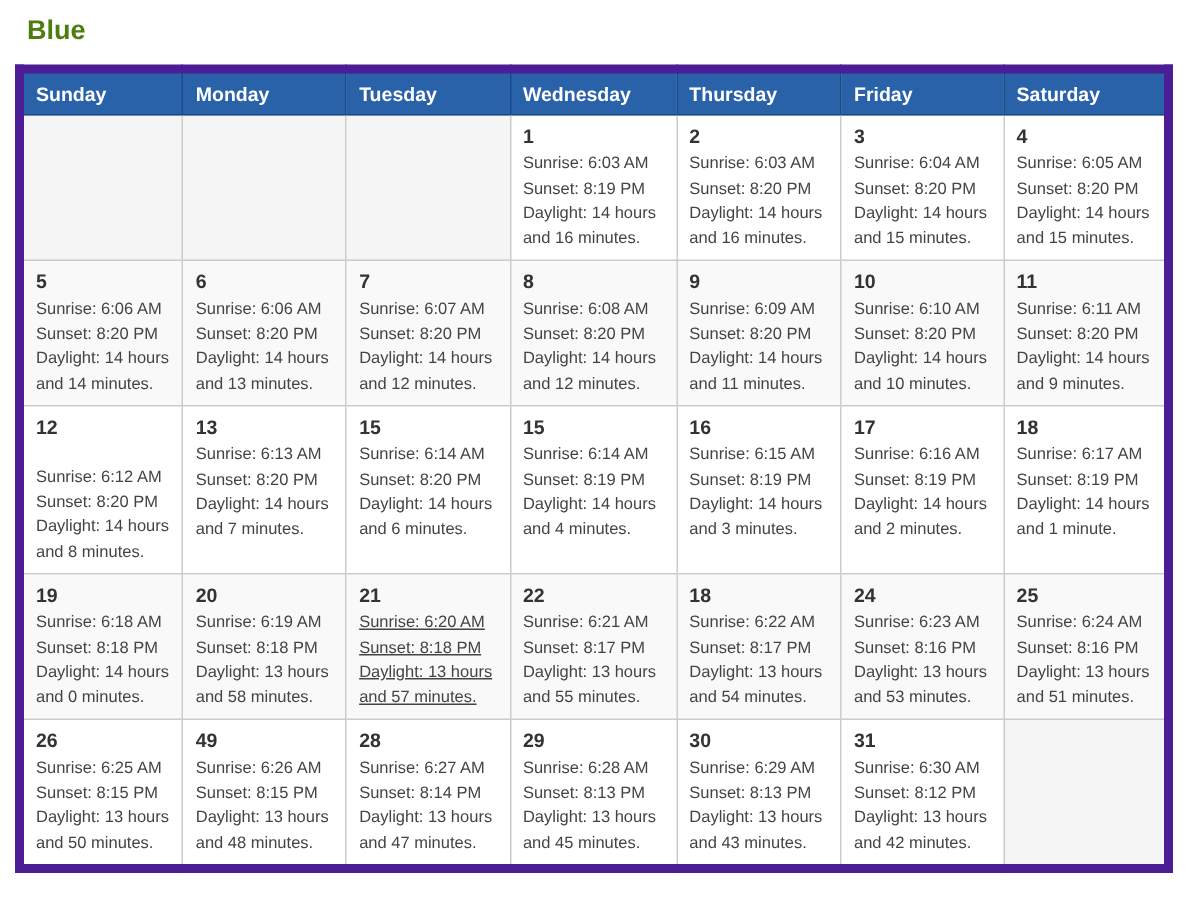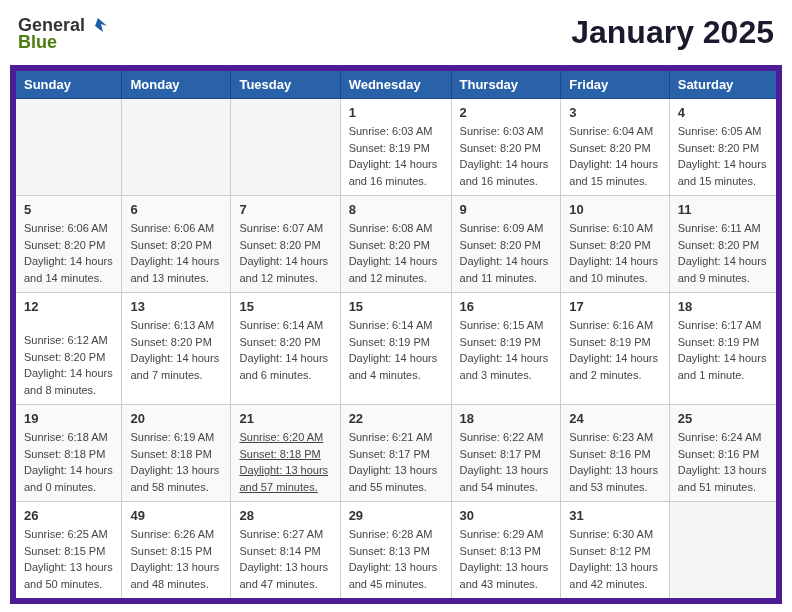--- a/index.html
+++ b/index.html
@@ -79,31 +79,24 @@
     .calendar tbody tr td {
       height: 85px;
     }
   </style>
 </head>
 <body>
 
 <div class="header">
   <div class="logo">
     <div>
-      <div style="display:flex; align-items:center;">
-        <span class="logo-general" style="font-size:18px; font-weight:bold; color:#333;">General</span>
-        <svg width="22" height="22" viewBox="0 0 22 22" style="margin-left:2px;">
-          <polygon points="11,4 20,12 14,10 16,18 8,12 11,4" fill="#1a5fa8"></polygon>
-        </svg>
-      </div>
       <div style="font-size:18px; font-weight:bold; color:#4d7c0f; margin-top:-4px;">Blue</div>
     </div>
   </div>
   <div class="title-section">
-    <div class="month-title">January 2025</div>
   </div>
 </div>
 
 <table class="calendar">
   <thead>
     <tr>
     <th>Sunday</th>
         <th>Monday</th>
         <th>Tuesday</th>
         <th>Wednesday</th>

